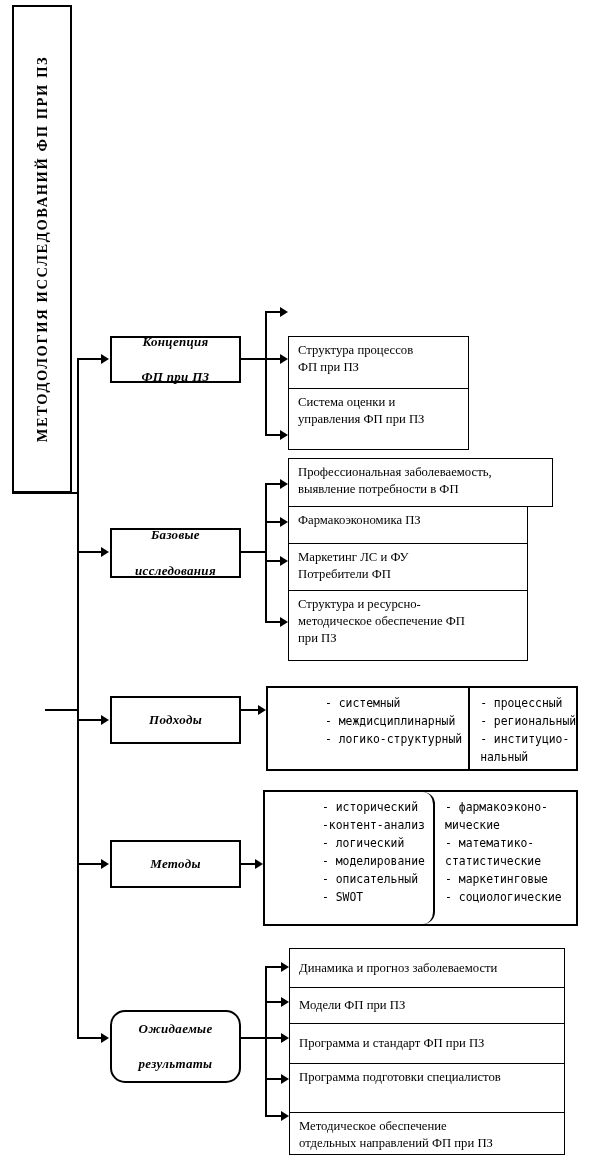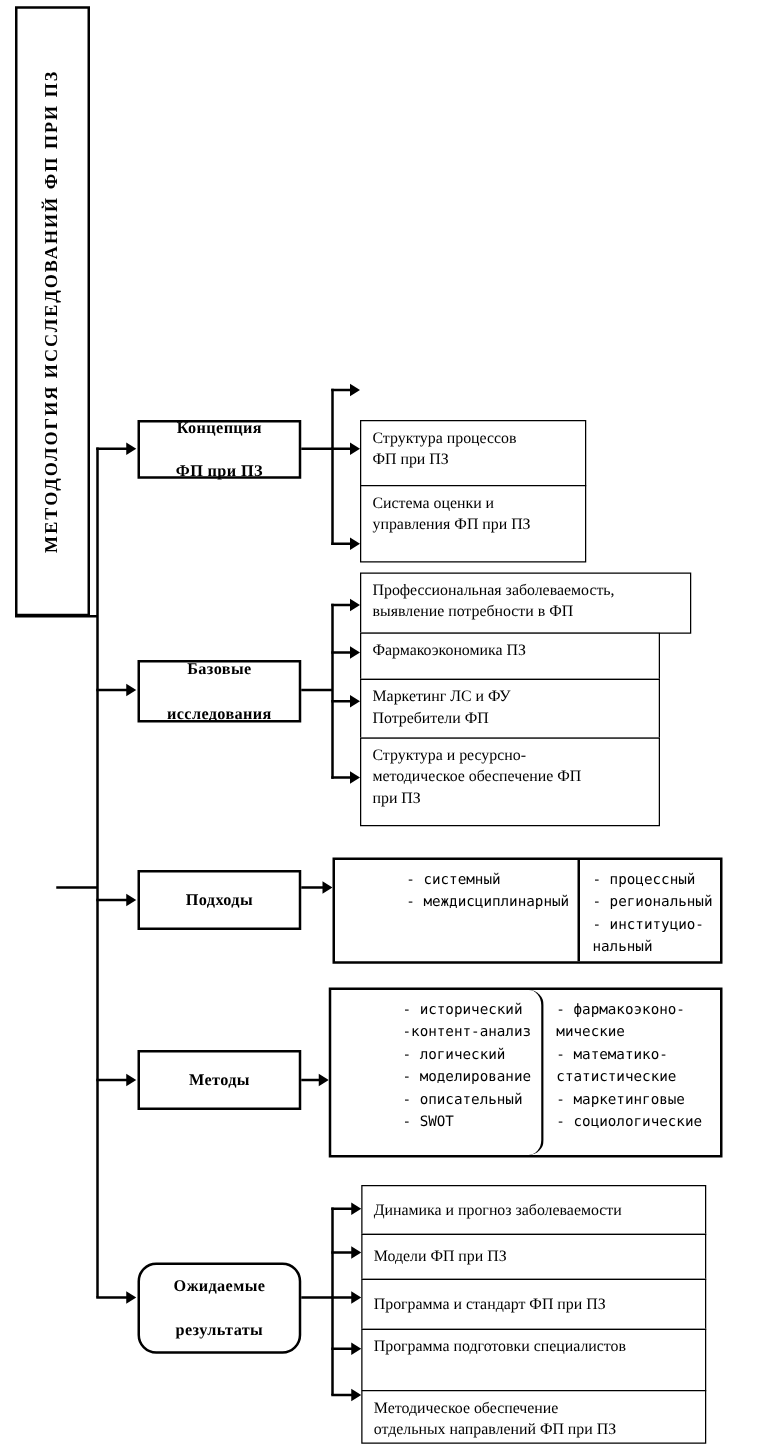--- a/index.html
+++ b/index.html
@@ -48,20 +48,21 @@
     border: 2px solid #000;
     background: #fff;
     display: flex;
     align-items: center;
     justify-content: center;
     text-align: center;
     font-weight: bold;
     font-size: 13px;
     line-height: 1.38;
     letter-spacing: 0.3px;
+    font-style: italic;
   }
   .lbox span { display: block; padding: 0 3px; }
   .rcell {
     position: absolute;
     box-sizing: border-box;
     border: 1px solid #000;
     background: #fff;
     font-size: 12.7px;
     line-height: 1.32;
     padding: 5px 7px 4px 9px;
@@ -186,20 +187,21 @@
     <span>Подходы</span>
   </div>
 
   <div class="ln hline" style="left:241px; top:709px; width:22px;"></div>
   <div class="arrow" style="left:258px; top:705px;"></div>
 
   <div class="listbox" style="left:266px; top:686px; width:312px; height:85px;">
     <div class="listcol sep" style="width:178px;">
       <div>- системный</div>
       <div>- междисциплинарный</div>
+      <div>- логико-структурный</div>
     </div>
     <div class="listcol" style="width:130px;">
       <div>- процессный</div>
       <div>- региональный</div>
       <div>- институцио-</div>
       <div>нальный</div>
     </div>
   </div>
 
   <div class="ln hline" style="left:77px; top:863px; width:25px;"></div>

